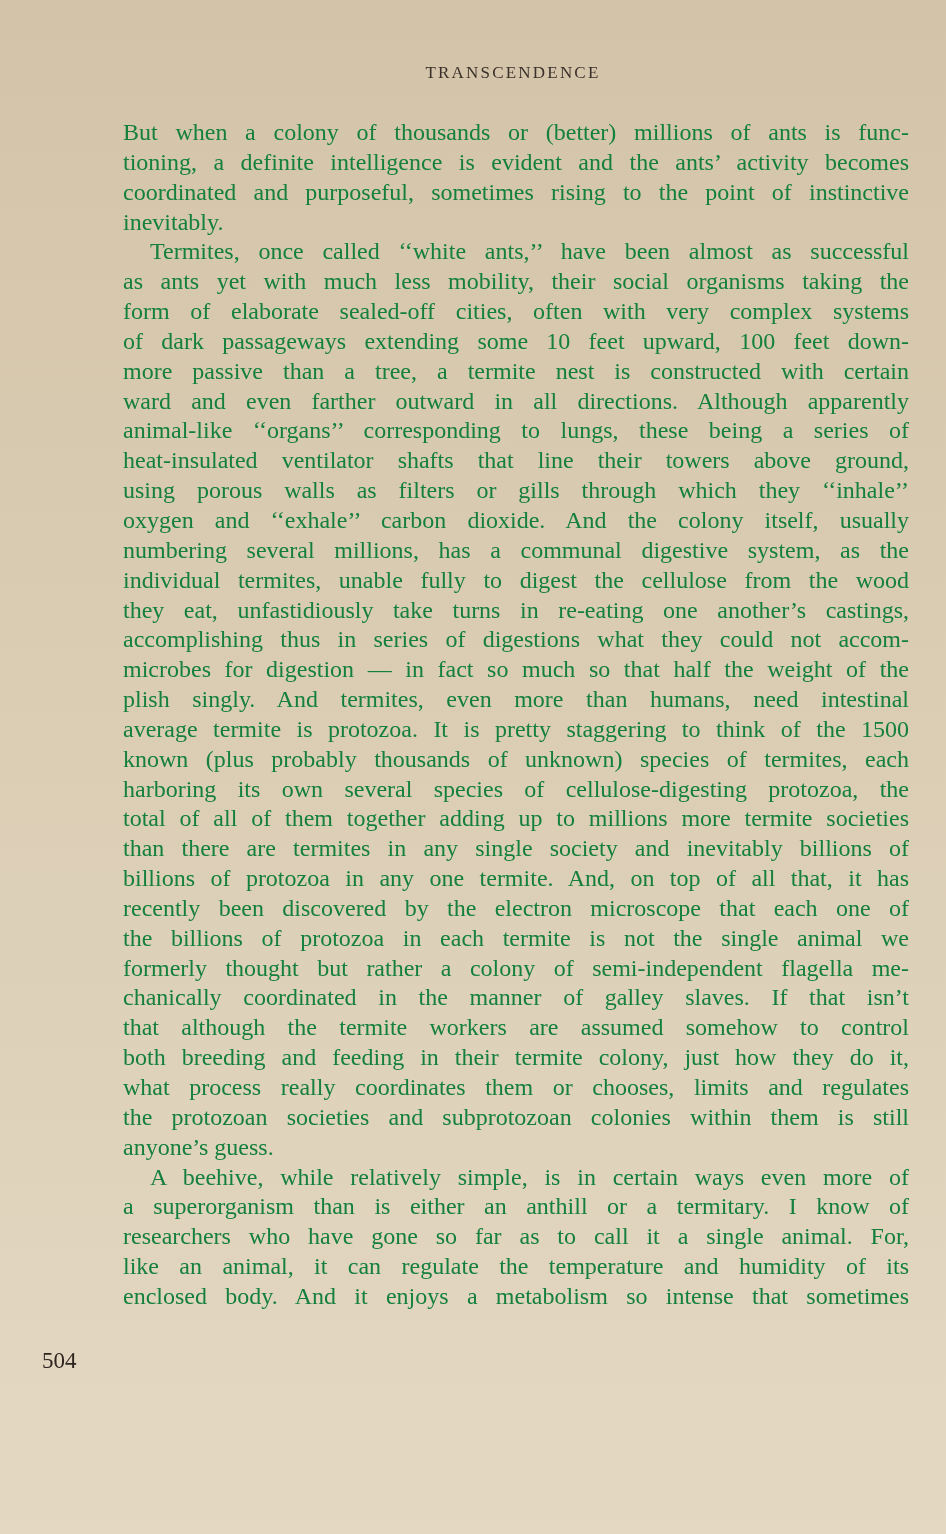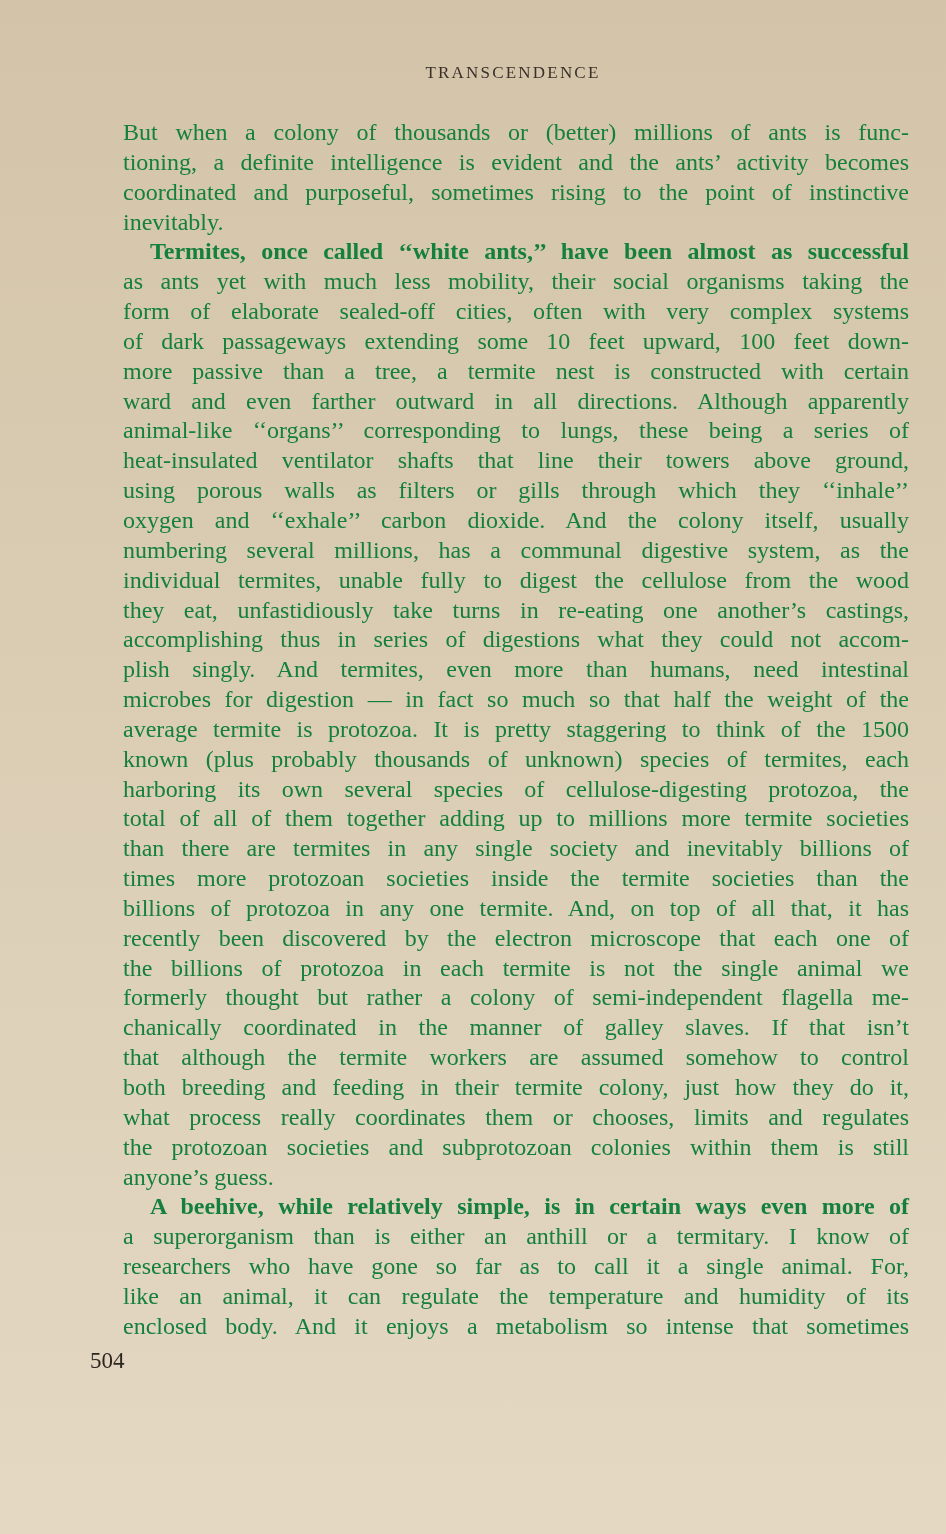--- a/index.html
+++ b/index.html
@@ -46,30 +46,28 @@
       text-align: justify;
       text-align-last: justify;
       color: #15803d;
       transform-origin: left center;
     }
     .line.last {
       text-align-last: left;
     }
     .line.indent {
       padding-left: 27px;
-      font-weight: bold;
     }
     .folio {
       position: absolute;
       left: 42px;
       top: 1346px;
       font-size: 23px;
       line-height: 29.85px;
       color: #2d2520;
-      margin-left: 48px;
     }
   </style>
 </head>
 <body>
 
 <div class="page">
   <div class="running-head">TRANSCENDENCE</div>
   <div class="body-text" id="body-text">
       <div class="line">But when a colony of thousands or (better) millions of ants is func-</div>
       <div class="line">tioning, a definite intelligence is evident and the ants’ activity becomes</div>
@@ -82,28 +80,27 @@
       <div class="line">more passive than a tree, a termite nest is constructed with certain</div>
       <div class="line">ward and even farther outward in all directions.  Although apparently</div>
       <div class="line">animal-like ‘‘organs’’ corresponding to lungs, these being a series of</div>
       <div class="line">heat-insulated ventilator shafts that line their towers above ground,</div>
       <div class="line">using porous walls as filters or gills through which they ‘‘inhale’’</div>
       <div class="line">oxygen and ‘‘exhale’’ carbon dioxide.  And the colony itself, usually</div>
       <div class="line">numbering several millions, has a communal digestive system, as the</div>
       <div class="line">individual termites, unable fully to digest the cellulose from the wood</div>
       <div class="line">they eat, unfastidiously take turns in re-eating one another’s castings,</div>
       <div class="line">accomplishing thus in series of digestions what they could not accom-</div>
+      <div class="line">microbes for digestion — in fact so much so that half the weight of the</div>
       <div class="line">plish singly.  And termites, even more than humans, need intestinal</div>
-      <div class="line">microbes for digestion — in fact so much so that half the weight of the</div>
       <div class="line">average termite is protozoa.  It is pretty staggering to think of the 1500</div>
       <div class="line">known (plus probably thousands of unknown) species of termites, each</div>
       <div class="line">harboring its own several species of cellulose-digesting protozoa, the</div>
       <div class="line">total of all of them together adding up to millions more termite societies</div>
       <div class="line">than there are termites in any single society and inevitably billions of</div>
-      <div class="line">times more protozoan societies inside the termite societies than the</div>
       <div class="line">billions of protozoa in any one termite.  And, on top of all that, it has</div>
       <div class="line">recently been discovered by the electron microscope that each one of</div>
       <div class="line">the billions of protozoa in each termite is not the single animal we</div>
       <div class="line">formerly thought but rather a colony of semi-independent flagella me-</div>
       <div class="line">chanically coordinated in the manner of galley slaves.  If that isn’t</div>
       <div class="line">that although the termite workers are assumed somehow to control</div>
       <div class="line">both breeding and feeding in their termite colony, just how they do it,</div>
       <div class="line">what process really coordinates them or chooses, limits and regulates</div>
       <div class="line">the protozoan societies and subprotozoan colonies within them is still</div>
       <div class="line last">anyone’s guess.</div>

